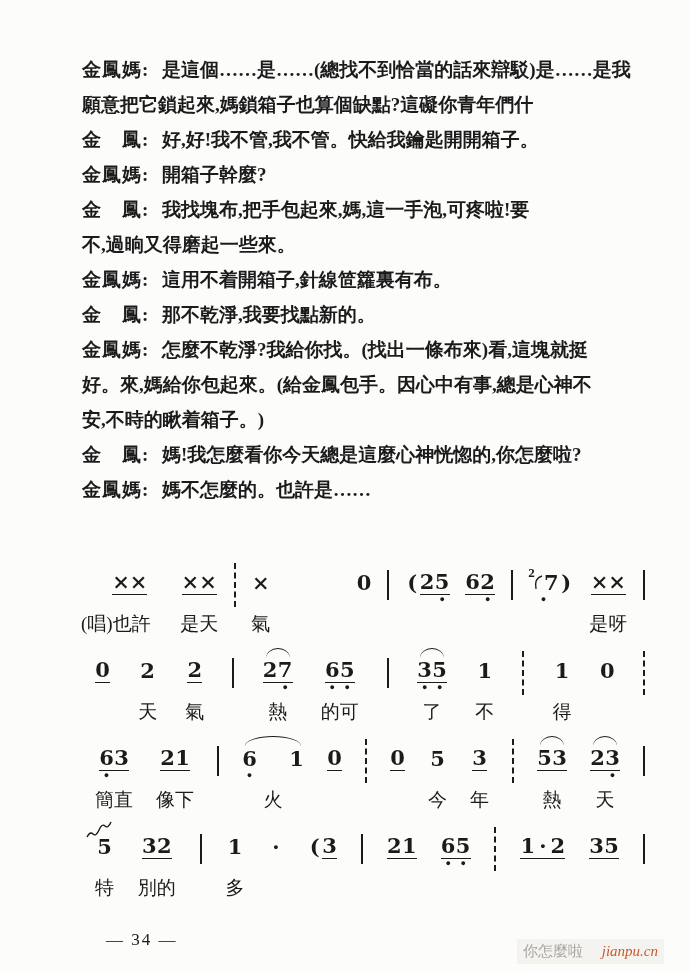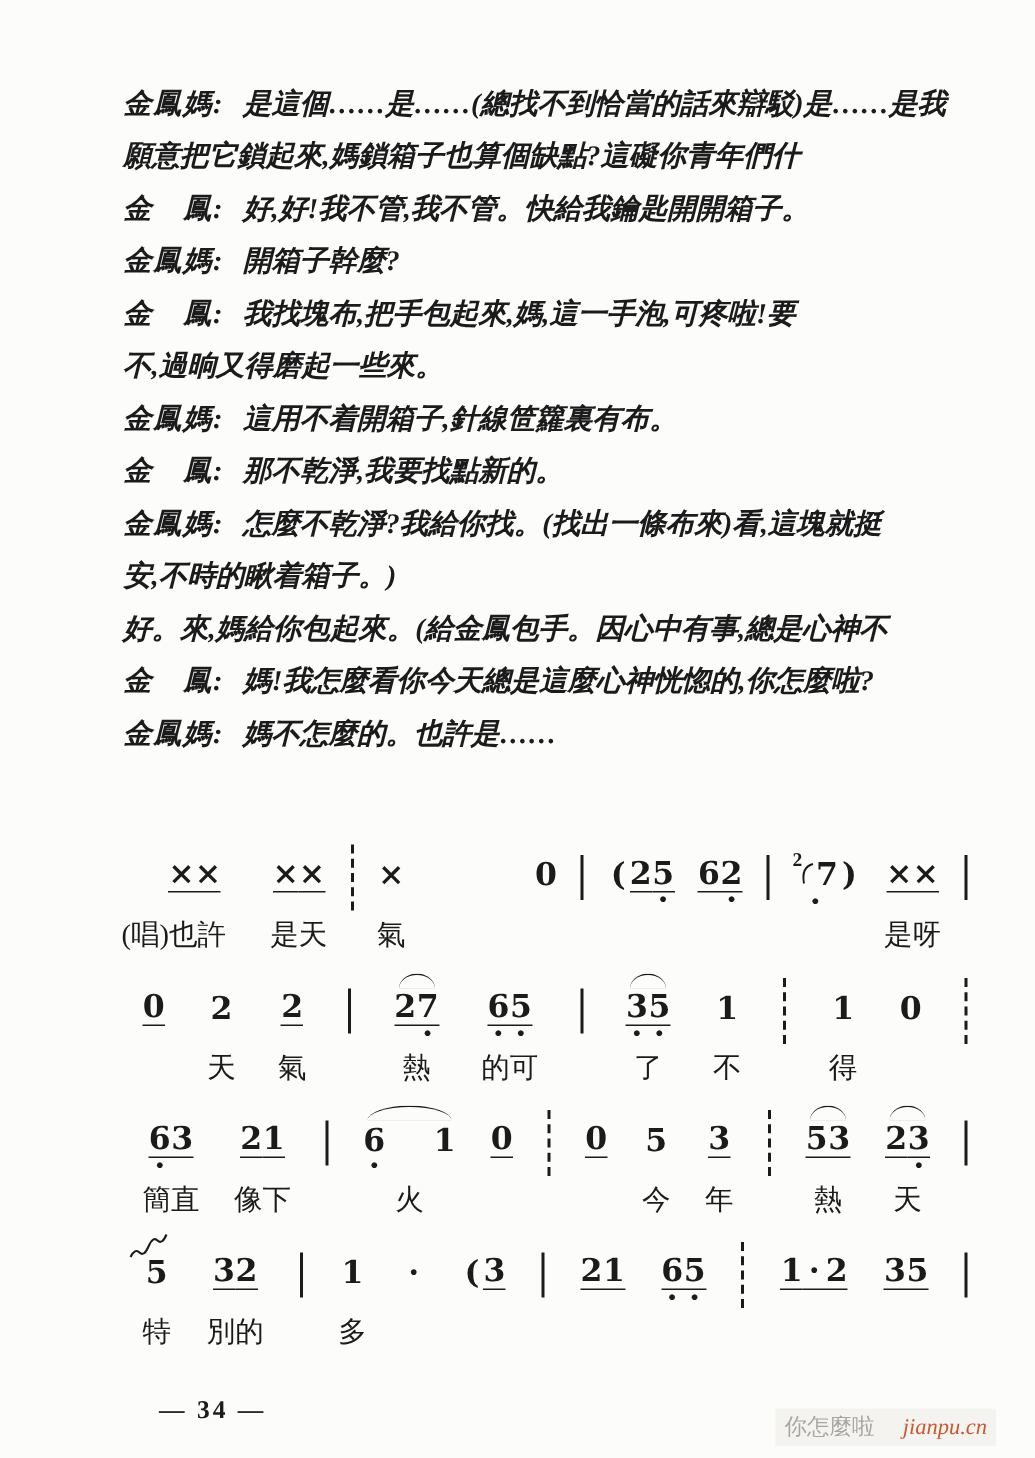--- a/index.html
+++ b/index.html
@@ -1,19 +1,19 @@
 <!DOCTYPE html>
 <html><head>
 <meta charset="utf-8">
 <style>
   html,body{margin:0;padding:0;background:#e8e8e6;}
   .page{position:relative;width:690px;height:972px;background:#fcfcfa;overflow:hidden;
         font-family:"Liberation Serif","DejaVu Serif",serif;color:#1b1b1b;}
   
-  .dialogue{position:absolute;top:52px;left:82px;width:570px;font-style:italic;}
+  .dialogue{position:absolute;top:52px;left:82px;width:570px;}
   .dline{font-size:19px;line-height:35px;font-weight:700;white-space:nowrap;}
   .dline .speaker{display:inline-block;width:68px;margin-right:12px;letter-spacing:1px;}
   .cont{}
   
   .music{position:absolute;top:556px;left:95px;width:550px;}
   .m-line{display:flex;justify-content:space-between;align-items:flex-start;
           padding-top:12px;margin-bottom:8px;}
   .cell{position:relative;text-align:center;}
   .charswrap{display:inline-flex;align-items:flex-end;position:relative;}
   .chars{display:inline-flex;height:27px;align-items:flex-end;position:relative;}
@@ -24,21 +24,21 @@
   .dotsrow span{display:inline-block;min-width:15px;font-size:9px;line-height:8px;font-weight:700;}
   .lyr{font-size:19px;font-weight:400;white-space:nowrap;margin-top:6px;line-height:24px;min-height:24px;}
   .slur{position:absolute;top:-8px;left:3px;right:3px;height:9px;
         border-top:1.8px solid #1b1b1b;border-radius:50% 50% 0 0 / 100% 100% 0 0;}
   .bar{width:2px;height:30px;background:#1b1b1b;margin-top:2px;}
   .bard{width:0;height:44px;border-left:2px dashed #1b1b1b;margin-top:-5px;}
   .gliss{position:absolute;top:-15px;left:-12px;}
   .gn{font-size:13px;font-weight:700;position:relative;top:-14px;margin-right:-2px;}
   .ghook{position:relative;top:-4px;margin-right:1px;}
   
-  .pagenum{position:absolute;left:106px;bottom:22px;font-size:17px;font-weight:700;letter-spacing:2px;}
+  .pagenum{position:absolute;left:106px;bottom:22px;font-size:17px;font-weight:400;letter-spacing:2px;}
   .watermark{position:absolute;right:26px;bottom:8px;font-size:15px;background:#f4f3f0;
              padding:3px 6px;white-space:nowrap;}
   .wm-site{color:#a9a6a1;}
   .wm-domain{color:#c85a33;font-style:italic;margin-left:15px;}
 </style>
 </head>
 <body>
 
 <div class="page">
   <div class="dialogue" id="dialogue">
@@ -57,22 +57,22 @@
         <div class="dline cont"><span>不,過晌又得磨起一些來。</span></div>
       </div>
       <div>
         <div class="dline"><span class="speaker">金鳳媽:</span><span>這用不着開箱子,針線笸籮裏有布。</span></div>
       </div>
       <div>
         <div class="dline"><span class="speaker">金　鳳:</span><span>那不乾淨,我要找點新的。</span></div>
       </div>
       <div>
         <div class="dline"><span class="speaker">金鳳媽:</span><span>怎麼不乾淨?我給你找。(找出一條布來)看,這塊就挺</span></div>
+        <div class="dline cont"><span>好。來,媽給你包起來。(給金鳳包手。因心中有事,總是心神不</span></div>
         <div class="dline cont"><span>安,不時的瞅着箱子。)</span></div>
-        <div class="dline cont"><span>好。來,媽給你包起來。(給金鳳包手。因心中有事,總是心神不</span></div>
       </div>
       <div>
         <div class="dline"><span class="speaker">金　鳳:</span><span>媽!我怎麼看你今天總是這麼心神恍惚的,你怎麼啦?</span></div>
       </div>
       <div>
         <div class="dline"><span class="speaker">金鳳媽:</span><span>媽不怎麼的。也許是……</span></div>
       </div>
     </div>
   <div class="music" id="music">
       <div class="m-line">

